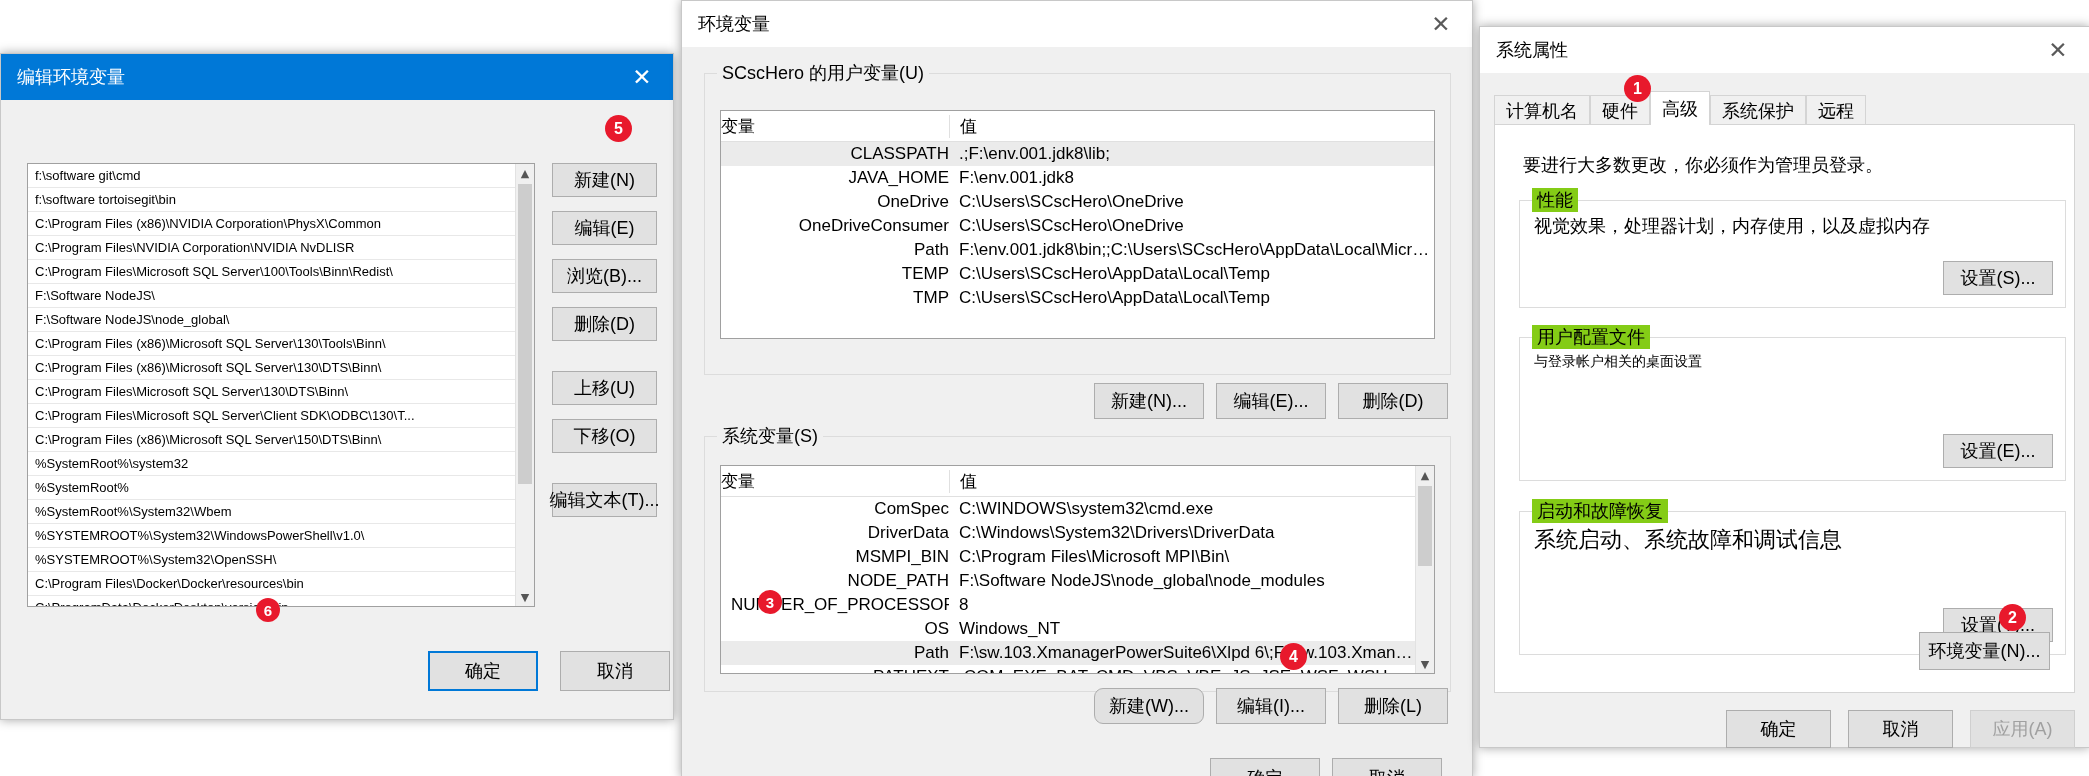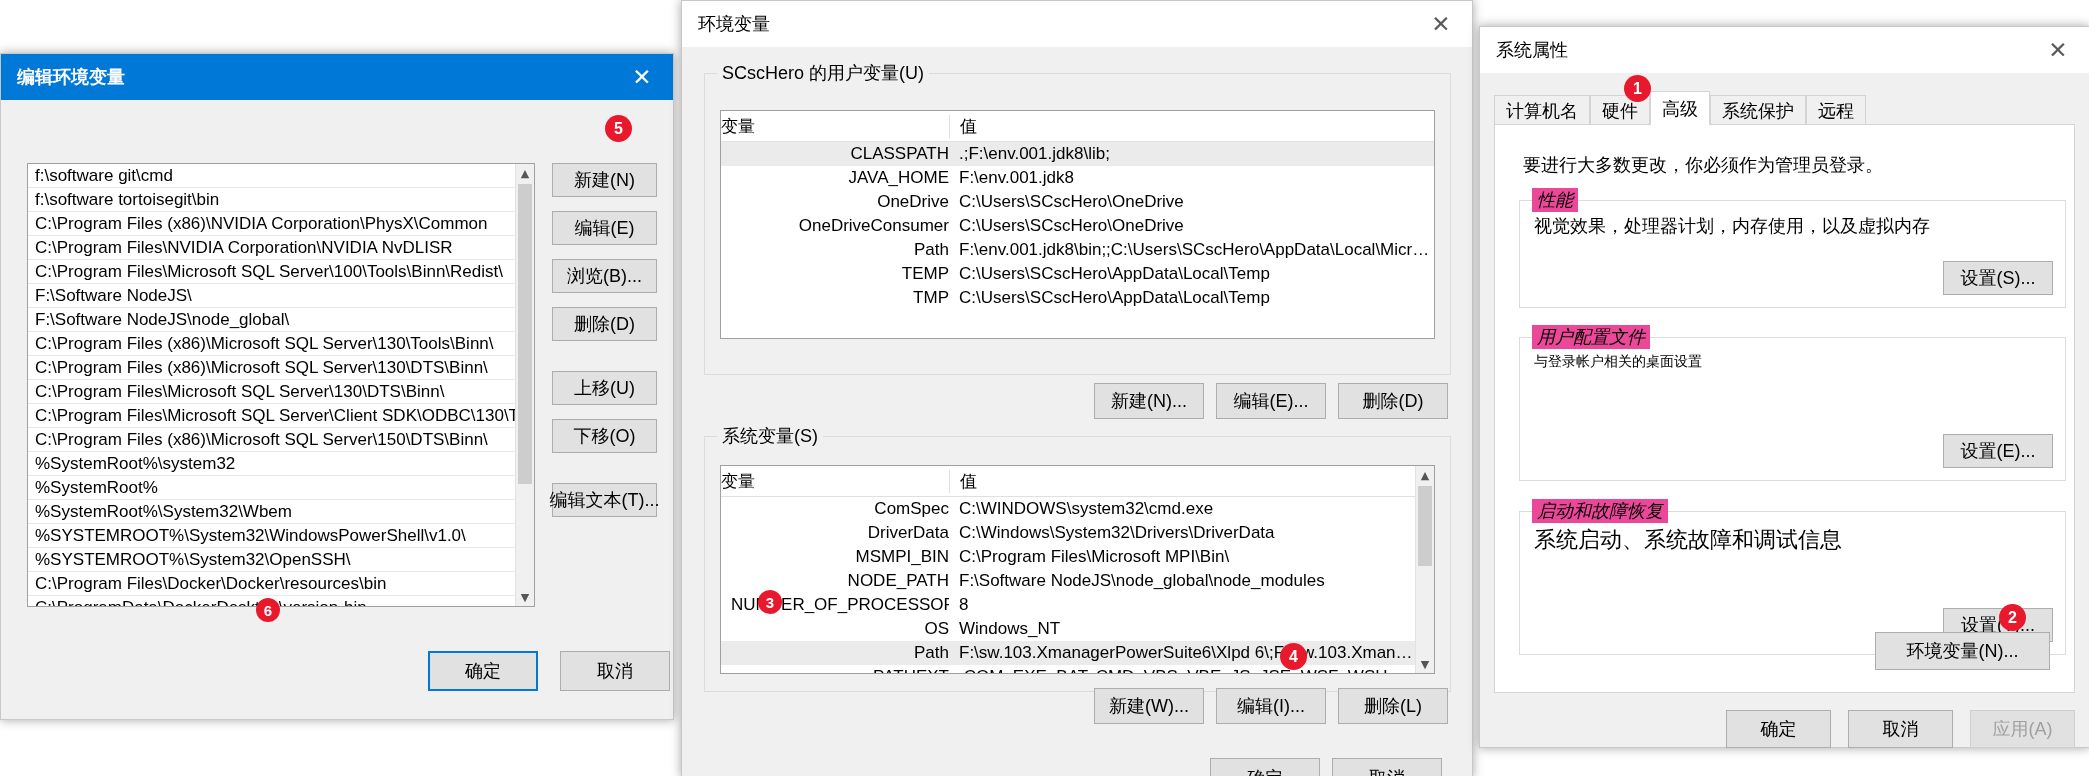--- a/index.html
+++ b/index.html
@@ -7,50 +7,50 @@
     width:2089px;height:776px;position:relative;overflow:hidden;
     font-family:"Liberation Sans","DejaVu Sans",sans-serif;
     font-size:18px;color:#000;
   }
   .dlg{position:absolute;background:#f0f0f0;box-shadow:0 0 10px rgba(0,0,0,.35);}
   
   .tbar{height:46px;display:flex;align-items:center;}
   .tbar .ttl{flex:1;padding-left:16px;font-size:18px;}
   .tbar .closeb{width:62px;height:46px;display:flex;align-items:center;justify-content:center;
                 font-size:23px;line-height:1;color:#5a5a5a;font-family:"DejaVu Sans",sans-serif;}
-  .tbar.blue{background:#0078d7;font-weight:bold;}
+  .tbar.blue{background:#0078d7;}
   .tbar.blue .ttl{color:#fff;}
   .tbar.blue .closeb{color:#ffffff;}
   .tbar.white{background:#ffffff;}
   .tbar.white .ttl{color:#000000;}
 
   
   .btn{
     background:#e1e1e1;border:1px solid #adadad;color:#000;
     display:flex;align-items:center;justify-content:center;
     font-size:18px;box-sizing:border-box;position:relative;white-space:nowrap;
   }
   .btn.primary{background:#e1e1e1;border:2px solid #0078d7;}
   .btn.disabled{color:#a0a0a0;background:#e1e1e1;border:1px solid #cfcfcf;}
 
   
   .group{position:absolute;border:1px solid #dcdcdc;}
   .group > .glabel{position:absolute;top:-13px;left:12px;background:#f0f0f0;padding:0 5px;font-size:18px;}
-  .group.onwhite > .glabel{background:#ec4899;font-style:italic;}
+  .group.onwhite > .glabel{background:#84cc16;}
 
   
   #dlgEdit{left:0px;top:53px;width:672px;height:665px;border:1px solid #c8c8c8;}
   #dlgEdit .body{position:absolute;left:0;top:46px;right:0;bottom:0;background:#f0f0f0;}
   #pathList{
     position:absolute;left:26px;top:63px;width:508px;height:444px;
     background:#ffffff;border:1px solid #a0a0a0;overflow:hidden;box-sizing:border-box;
   }
   #pathList .rows{position:absolute;left:0;top:0;right:18px;}
   .prow{
-    height:24px;line-height:24px;padding-left:7px;font-size:17px;
+    height:24px;line-height:24px;padding-left:7px;font-size:13px;
     border-bottom:1px solid #e8e8e8;white-space:nowrap;overflow:hidden;box-sizing:border-box;
   }
   .vscroll{position:absolute;right:0;top:0;width:18px;bottom:0;background:#f0f0f0;border-left:1px solid #e2e2e2;}
   .vscroll .arr{height:18px;display:flex;align-items:center;justify-content:center;font-size:11px;color:#555;
                 font-family:"DejaVu Sans",sans-serif;}
   .vscroll .thumb{position:absolute;left:2px;right:2px;background:#cdcdcd;}
   .editbtns{position:absolute;left:551px;top:63px;width:105px;}
   .editbtns .btn{height:34px;margin-bottom:0;}
   #dlgEdit .okrow{position:absolute;left:0;right:0;bottom:0;height:88px;}
   #dlgEdit .okrow .btn{position:absolute;width:110px;height:40px;top:20px;}
@@ -238,21 +238,21 @@
             <div class="c2">.COM;.EXE;.BAT;.CMD;.VBS;.VBE;.JS;.JSE;.WSF;.WSH;.MSC</div>
           </div>
         </div>
       <div class="vscroll">
         <div class="arr">▲</div>
         <div class="thumb" style="top:20px;height:80px;"></div>
         <div class="arr" style="position:absolute;bottom:0;left:0;right:0;">▼</div>
       </div>
     </div>
     <div class="tbtns">
-      <div class="btn" style="position:absolute;left:412px;top:641px;width:110px;height:36px;">新建(W)...</div>
+      <div class="btn" style="position:absolute;left:412px;top:641px;width:110px;height:36px;border-radius:9px;">新建(W)...</div>
       <div class="btn" style="position:absolute;left:534px;top:641px;width:110px;height:36px;">编辑(I)...</div>
       <div class="btn" style="position:absolute;left:656px;top:641px;width:110px;height:36px;">删除(L)</div>
     </div>
 
     <div class="okrow">
       <div class="btn" style="left:528px;top:711px;">确定</div>
       <div class="btn" style="left:650px;top:711px;">取消</div>
     </div>
   </div>
 </div>
@@ -284,21 +284,21 @@
         <div style="position:absolute;left:14px;top:15px;font-size:14px;">与登录帐户相关的桌面设置</div>
         <div class="btn" style="position:absolute;right:12px;bottom:12px;width:110px;height:34px;">设置(E)...</div>
       </div>
 
       <div class="group onwhite" style="left:24px;top:386px;width:545px;height:142px;">
         <div class="glabel">启动和故障恢复</div>
         <div style="position:absolute;left:14px;top:13px;font-size:22px;">系统启动、系统故障和调试信息</div>
         <div class="btn" style="position:absolute;right:12px;bottom:12px;width:110px;height:34px;">设置(T)...</div>
       </div>
 
-      <div class="btn" style="position:absolute;right:24px;bottom:22px;width:175px;height:38px;">环境变量(N)...</div>
+      <div class="btn" style="position:absolute;right:24px;bottom:22px;width:131px;height:38px;">环境变量(N)...</div>
     </div>
 
     <div class="okrow">
       <div class="btn" style="left:246px;top:637px;">确定</div>
       <div class="btn" style="left:368px;top:637px;">取消</div>
       <div class="btn disabled" style="left:490px;top:637px;">应用(A)</div>
     </div>
   </div>
 </div>
 

